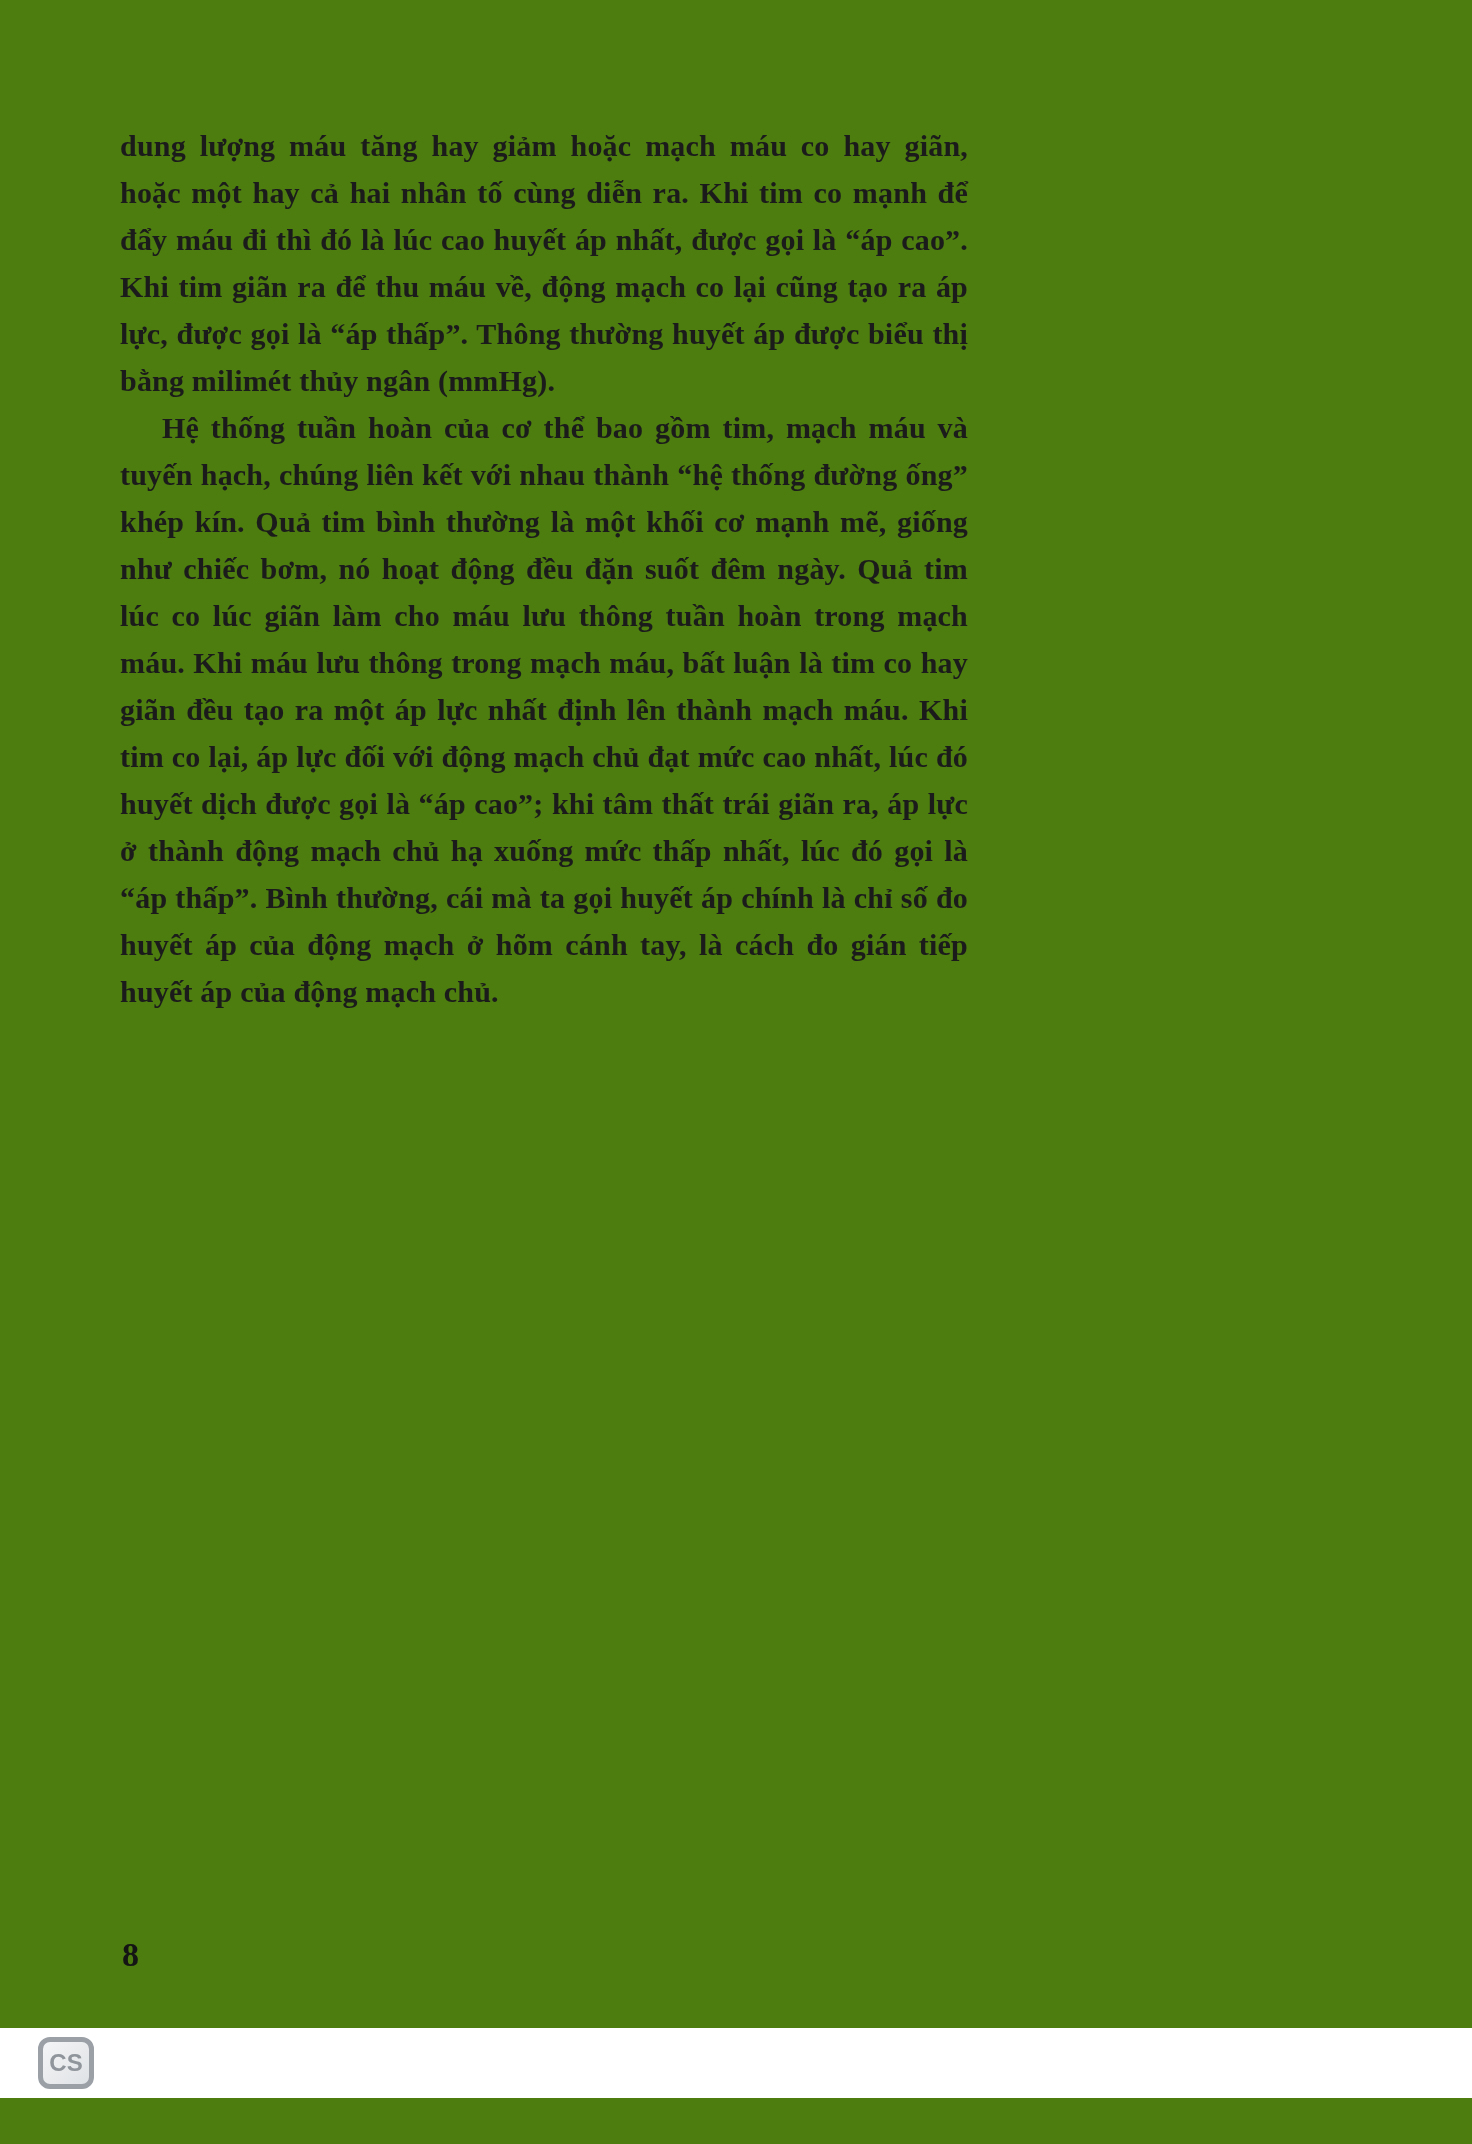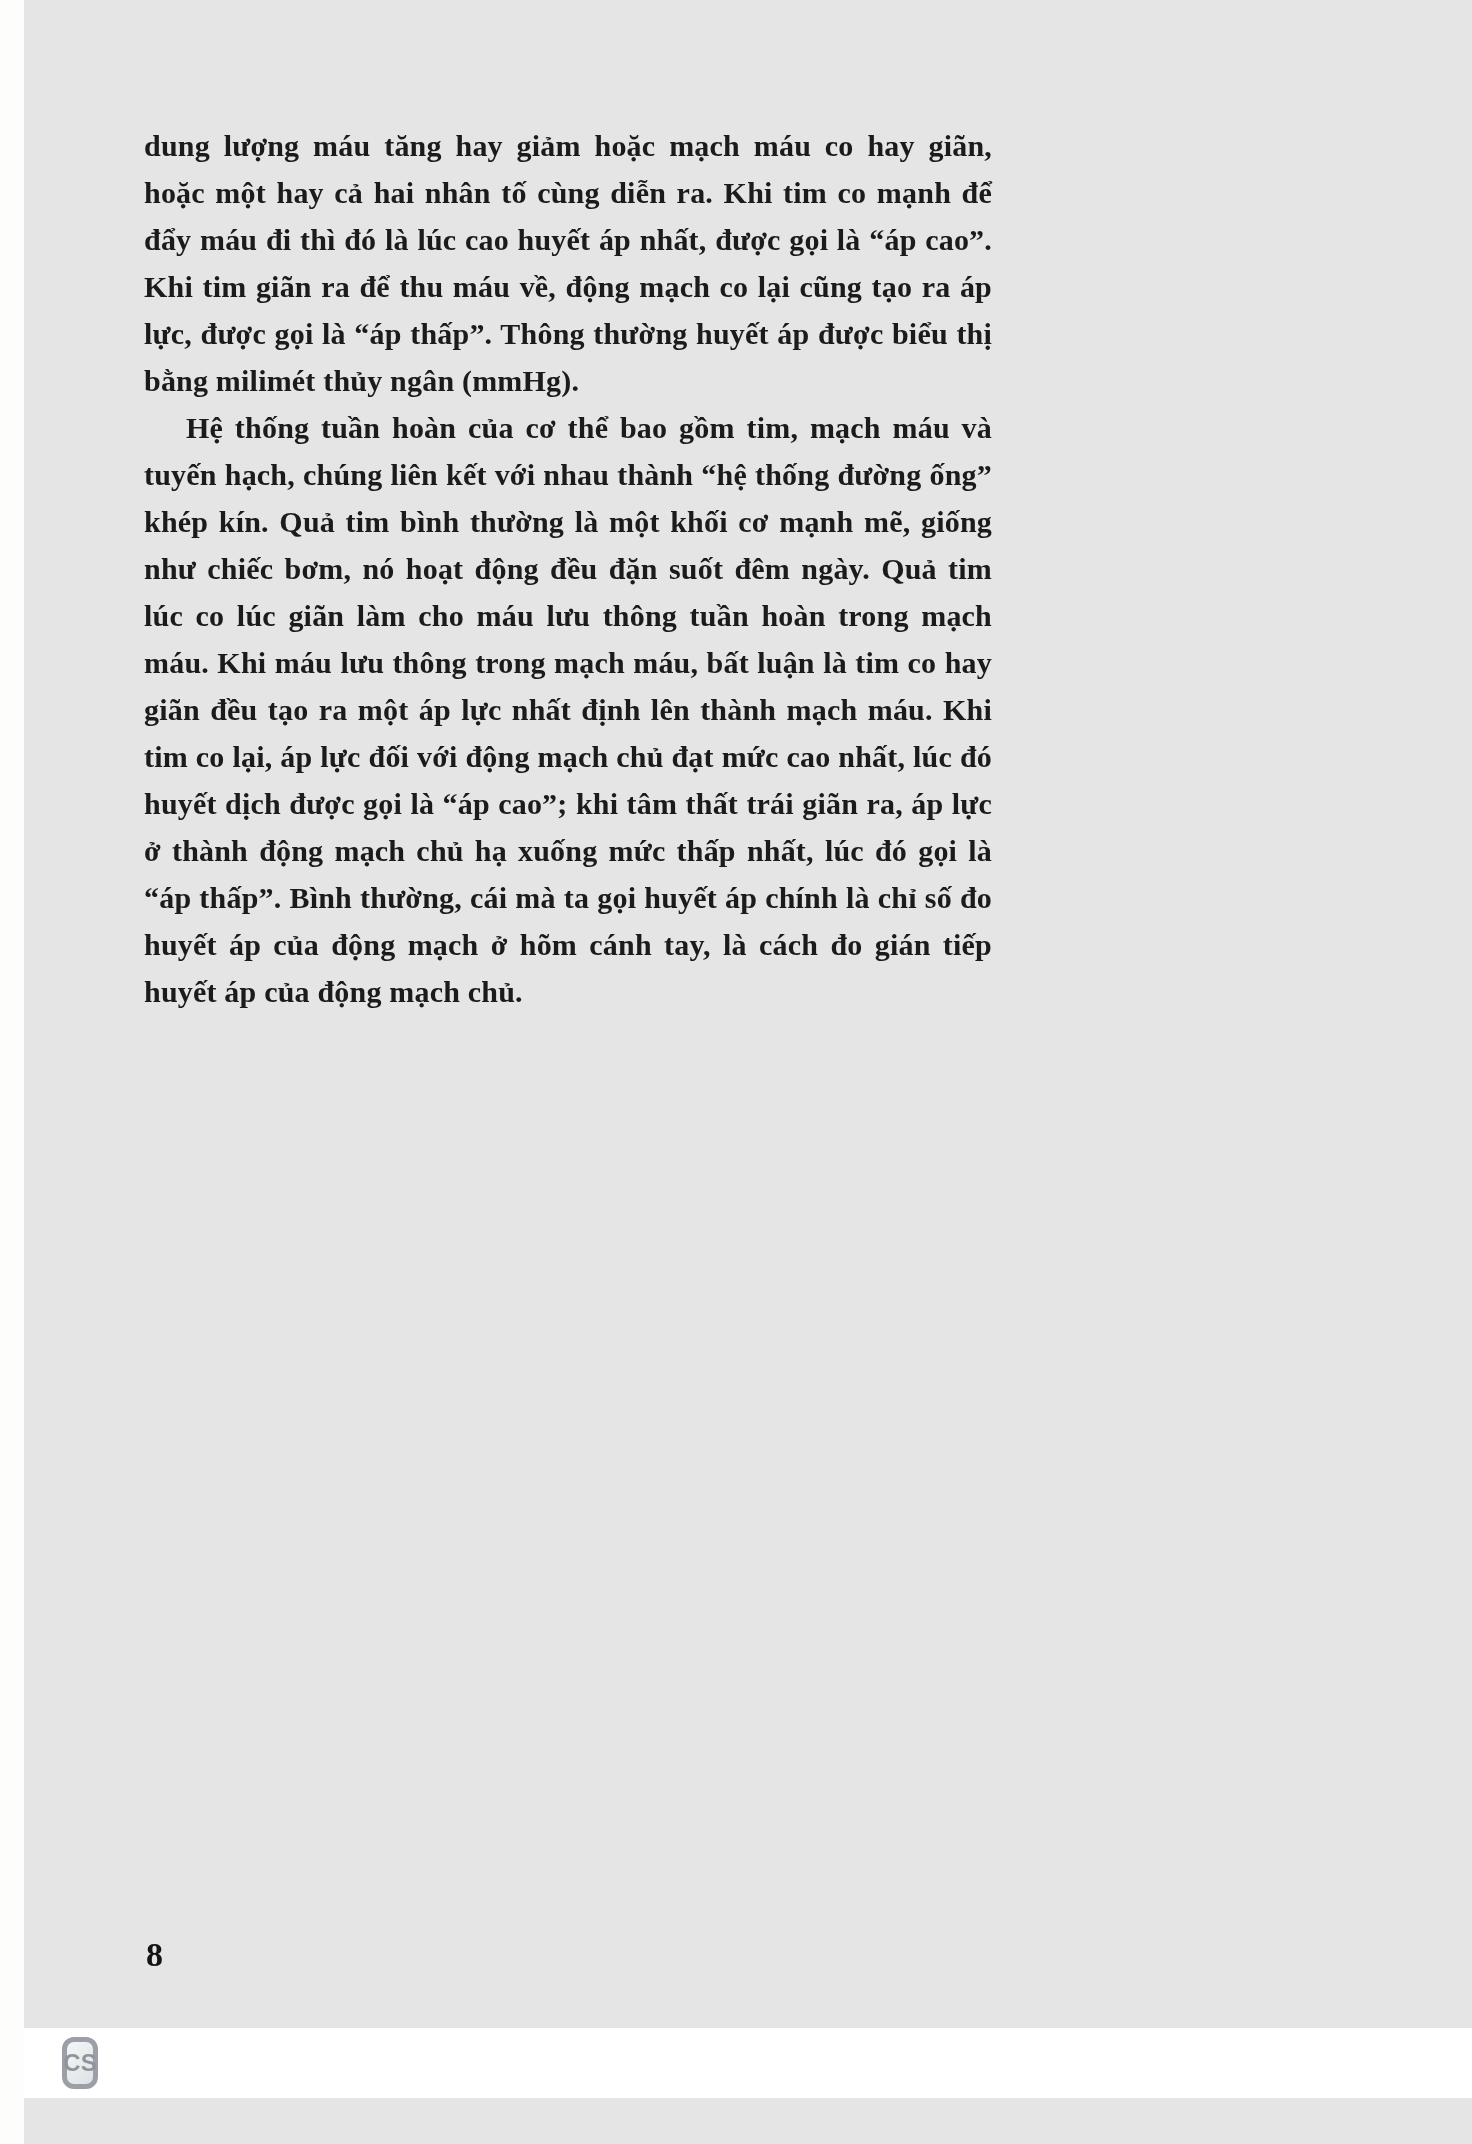--- a/index.html
+++ b/index.html
@@ -10,22 +10,21 @@
     width: 1472px;
     height: 2144px;
     position: relative;
     background: #fdfdfc;
     color: #1b1b1b;
     overflow: hidden;
   }
   .page {
     position: absolute;
     inset: 0;
-    background: #e5e5e5;
-    margin-left: 24px;
+    background: #4d7c0f;
   }
   .content {
     position: absolute;
     left: 120px;
     top: 122px;
     width: 848px;
   }
   .para {
     font-family: "Liberation Serif", serif;
     font-weight: 700;
@@ -66,21 +65,21 @@
     position: absolute;
     left: 0;
     top: 2028px;
     width: 100%;
     height: 70px;
     display: flex;
     align-items: center;
     background: #ffffff;
   }
   .cs-logo {
-    width: 36px;
+    width: 56px;
     height: 52px;
     margin-left: 38px;
     border: 5px solid #9aa0a6;
     border-radius: 12px;
     box-sizing: border-box;
     display: flex;
     align-items: center;
     justify-content: center;
     font-family: "Liberation Sans", sans-serif;
     font-weight: 700;

